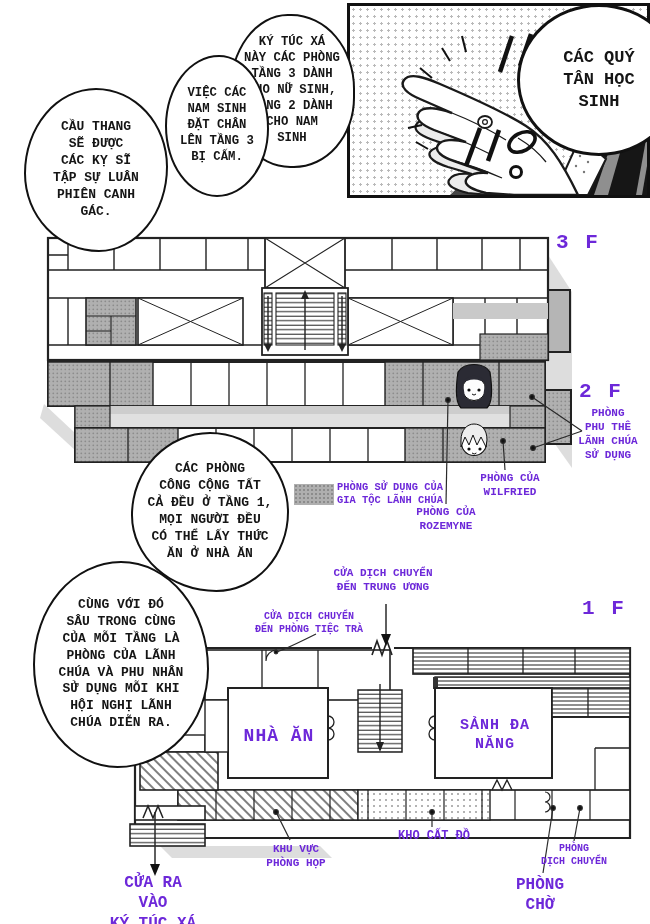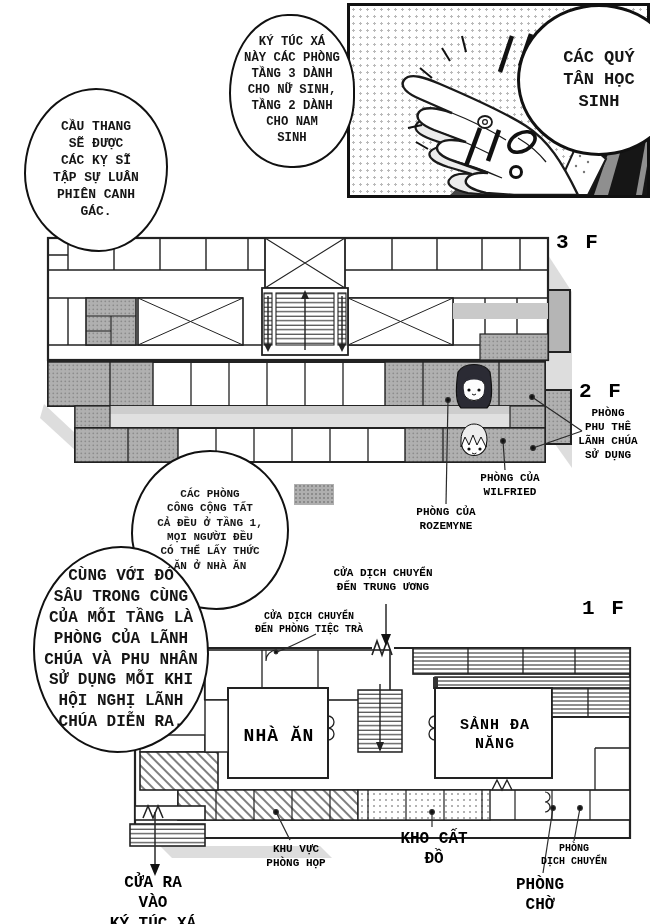--- a/index.html
+++ b/index.html
@@ -24,49 +24,49 @@
 
   
   .bubble {
     position:absolute; background:#fff; border:2.6px solid #111; z-index:5;
     display:flex; align-items:center; justify-content:center; text-align:center;
     font-weight:bold; white-space:pre-line; line-height:1.3; color:#151515;
   }
   #bub-dorm   { left:229px; top:14px;  width:126px; height:154px; font-size:12.3px; border-radius:48% 52% 50% 50%/53% 50% 47% 50%; }
   #bub-ban    { left:165px; top:55px;  width:104px; height:142px; font-size:12.3px; border-radius:52% 48% 50% 50%/50% 52% 48% 50%; }
   #bub-stairs { left:24px;  top:88px;  width:144px; height:164px; font-size:13px;   border-radius:50% 50% 48% 52%/52% 48% 52% 48%; }
-  #bub-public { left:131px; top:450px; width:158px; height:160px; font-size:11px;   border-radius:50% 50% 46% 54%/52% 50% 50% 48%;text-align:center; }
-  #bub-deep   { left:33px;  top:546px; width:176px; height:207px; font-size:16px;   border-radius:50% 50% 52% 48%/50% 52% 48% 50%; }
+  #bub-public { left:131px; top:432px; width:158px; height:160px; font-size:13px;   border-radius:50% 50% 46% 54%/52% 50% 50% 48%;text-align:center; }
+  #bub-deep   { left:33px;  top:561px; width:176px; height:207px; font-size:13px;   border-radius:50% 50% 52% 48%/50% 52% 48% 50%; }
   #bub-title  { left:517px; top:4px;   width:164px; height:152px; font-size:17px; z-index:4; border-radius:50%; border-width:3px; }
 
   
   .lab {
     position:absolute; z-index:6; font-weight:bold; white-space:pre-line;
-    text-align:center; line-height:1.28; color:#000000;
+    text-align:center; line-height:1.28; color:#6d28d9;
   }
   .floor { font-size:21px; letter-spacing:2px; }
   #lab-f3 { left:556px; top:230px; }
   #lab-f2 { left:579px; top:379px; }
   #lab-f1 { left:574px; top:596px;margin-left:8px; }
   #lab-duke     { left:566px; top:406px; width:84px;  font-size:11px; }
   #lab-wilfried { left:460px; top:471px; width:100px; font-size:11px; }
   #lab-rozemyne { left:396px; top:505px; width:100px; font-size:11px; }
   #lab-legend   { left:334px; top:481px; width:112px; font-size:10.4px; }
   #legend-swatch{
     position:absolute; left:294px; top:484px; width:40px; height:21px; z-index:6;
     background-color:var(--family-room,#b0b0b0);
     background-image:radial-gradient(circle,#8c8c8c 0.9px, transparent 1px);
     background-size:4px 4px;
   }
   #lab-tp-central { left:315px; top:566px; width:136px; font-size:11px; }
   #lab-tp-tea     { left:250px; top:611px; width:118px; font-size:10px; }
   #lab-dining     { left:238px; top:725px; width:82px;  font-size:18px; letter-spacing:1px; }
   #lab-hall       { left:448px; top:716px; width:94px;  font-size:15px; letter-spacing:1px; }
   #lab-meeting    { left:247px; top:842px; width:98px;  font-size:11px; }
-  #lab-storage    { left:392px; top:829px; width:84px;  font-size:16px; }
+  #lab-storage    { left:392px; top:829px; width:84px;  font-size:12px; }
   #lab-tp-room    { left:532px; top:843px; width:84px;  font-size:10px; }
   #lab-waiting    { left:498px; top:875px; width:84px;  font-size:16px; }
   #lab-entrance   { left:106px; top:873px; width:94px;  font-size:16px; }
 </style>
 </head>
 <body>
 
 <div id="page">
 
   <svg id="plan-svg" width="650" height="924" viewBox="0 0 650 924">
@@ -301,20 +301,25 @@
     </svg>
   </div>
 
   <div class="bubble" id="bub-dorm">KÝ TÚC XÁ
 NÀY CÁC PHÒNG
 TẦNG 3 DÀNH
 CHO NỮ SINH,
 TẦNG 2 DÀNH
 CHO NAM
 SINH</div>
+  <div class="bubble" id="bub-ban">VIỆC CÁC
+NAM SINH
+ĐẶT CHÂN
+LÊN TẦNG 3
+BỊ CẤM.</div>
   <div class="bubble" id="bub-stairs">CẦU THANG
 SẼ ĐƯỢC
 CÁC KỴ SĨ
 TẬP SỰ LUÂN
 PHIÊN CANH
 GÁC.</div>
   <div class="bubble" id="bub-public">CÁC PHÒNG
 CÔNG CỘNG TẤT
 CẢ ĐỀU Ở TẦNG 1,
 MỌI NGƯỜI ĐỀU
@@ -339,20 +344,22 @@
   <div class="lab" id="lab-duke">PHÒNG
 PHU THÊ
 LÃNH CHÚA
 SỬ DỤNG</div>
   <div class="lab" id="lab-wilfried">PHÒNG CỦA
 WILFRIED</div>
   <div class="lab" id="lab-rozemyne">PHÒNG CỦA
 ROZEMYNE</div>
 
   <div id="legend-swatch"></div>
+  <div class="lab" id="lab-legend">PHÒNG SỬ DỤNG CỦA
+GIA TỘC LÃNH CHÚA</div>
 
   <div class="lab" id="lab-tp-central">CỬA DỊCH CHUYỂN
 ĐẾN TRUNG ƯƠNG</div>
   <div class="lab" id="lab-tp-tea">CỬA DỊCH CHUYỂN
 ĐẾN PHÒNG TIỆC TRÀ</div>
   <div class="lab" id="lab-dining">NHÀ ĂN</div>
   <div class="lab" id="lab-hall">SẢNH ĐA
 NĂNG</div>
   <div class="lab" id="lab-meeting">KHU VỰC
 PHÒNG HỌP</div>

